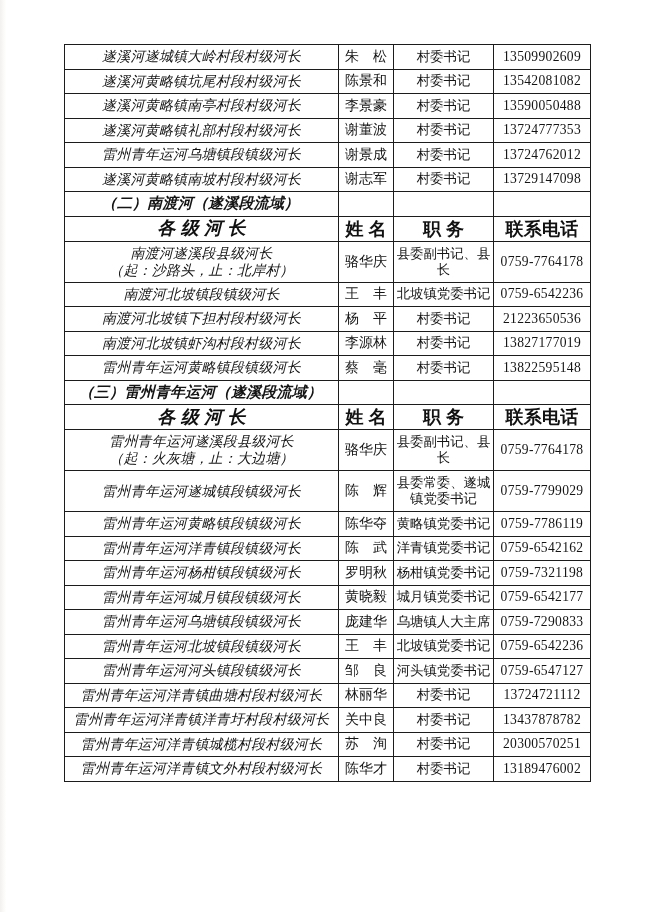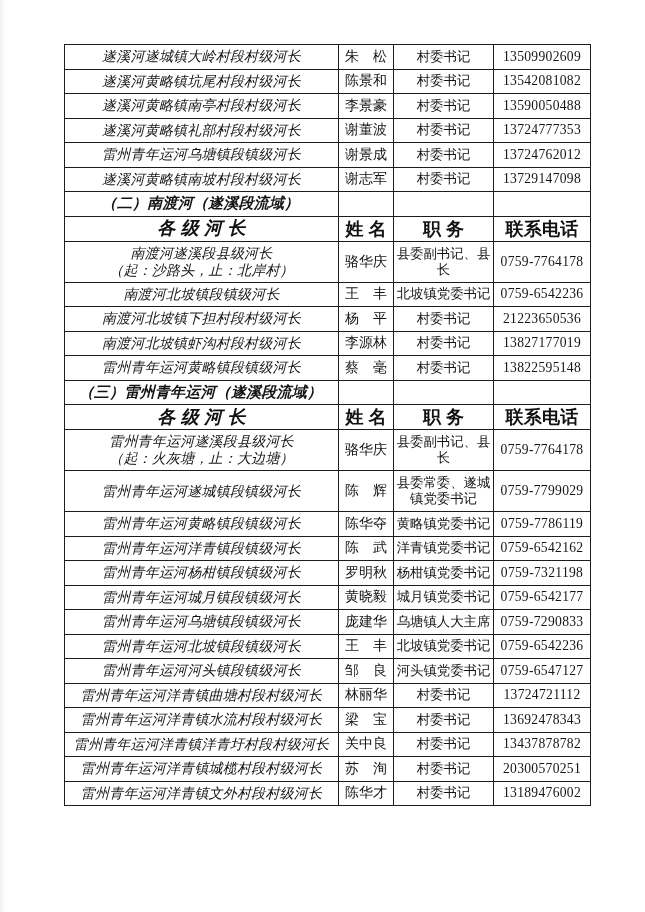--- a/index.html
+++ b/index.html
@@ -212,26 +212,20 @@
         <td class="c-pos">河头镇党委书记</td>
         <td class="c-phone">0759-6547127</td>
       </tr>
       <tr class="single">
         <td class="c-chief">雷州青年运河洋青镇曲塘村段村级河长</td>
         <td class="c-name">林丽华</td>
         <td class="c-pos">村委书记</td>
         <td class="c-phone">13724721112</td>
       </tr>
       <tr class="single">
-        <td class="c-chief">雷州青年运河洋青镇水流村段村级河长</td>
-        <td class="c-name">梁　宝</td>
-        <td class="c-pos">村委书记</td>
-        <td class="c-phone">13692478343</td>
-      </tr>
-      <tr class="single">
         <td class="c-chief">雷州青年运河洋青镇洋青圩村段村级河长</td>
         <td class="c-name">关中良</td>
         <td class="c-pos">村委书记</td>
         <td class="c-phone">13437878782</td>
       </tr>
       <tr class="single">
         <td class="c-chief">雷州青年运河洋青镇城榄村段村级河长</td>
         <td class="c-name">苏　洵</td>
         <td class="c-pos">村委书记</td>
         <td class="c-phone">20300570251</td>

